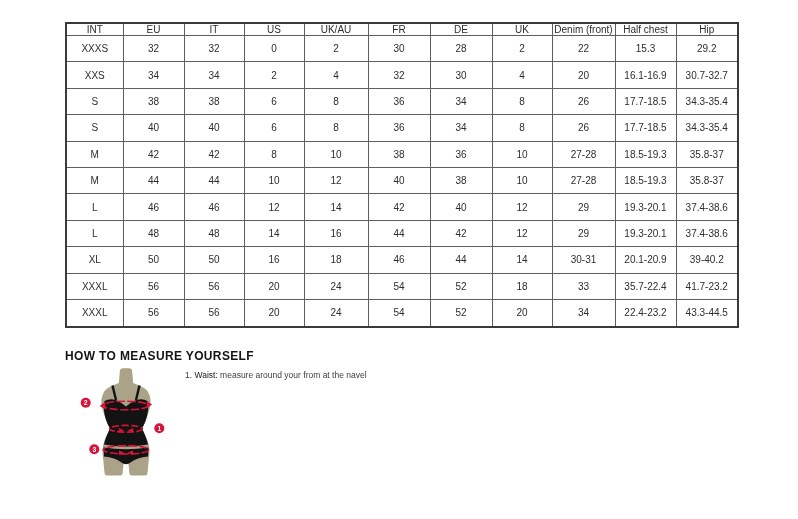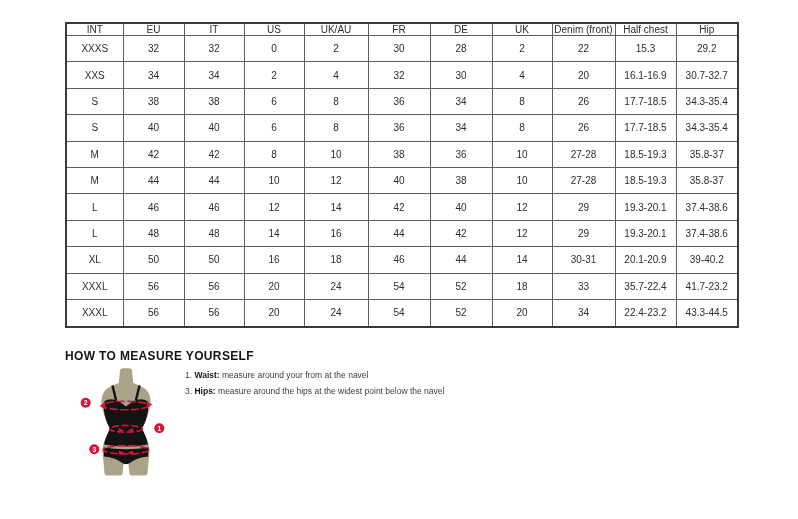--- a/index.html
+++ b/index.html
@@ -21,21 +21,21 @@
   
   .measure-heading {
     position:absolute; left:65px; top:349px;
     font-size:12px; font-weight:700; letter-spacing:0.35px; color:#141414;
   }
   .measure-steps {
     position:absolute; left:185px; top:368px;
     font-size:8.5px; color:#3d3d3d;
   }
   .measure-steps .step { line-height:15.6px; white-space:nowrap; }
-  .measure-steps b { color:#161616; font-weight:700; }
+  .measure-steps b { color:#161616; font-weight:400; }
   .figure-svg { position:absolute; left:76px; top:367px; }
   .badge-num {
     font-size:6.8px; font-weight:700; fill:#ffffff;
     font-family:"Liberation Sans", sans-serif; text-anchor:middle;
   }
 </style>
 </head>
 <body>
 
 <div class="page">
@@ -270,16 +270,15 @@
       <text class="badge-num" x="83.3" y="63.8">1</text>
     </g>
     <g>
       <circle cx="18.3" cy="82.3" r="5" fill="#d8143a"></circle>
       <text class="badge-num" x="18.3" y="84.8">3</text>
     </g>
   </svg>
 
   <div class="measure-steps">
       <div class="step"><span>1. </span><b>Waist:</b><span> measure around your from at the navel</span></div>
-      <div class="step"><span>3. </span><b>Hips:</b><span> measure around the hips at the widest point below the navel</span></div>
     </div>
 
 </div>
 
 </body></html>

